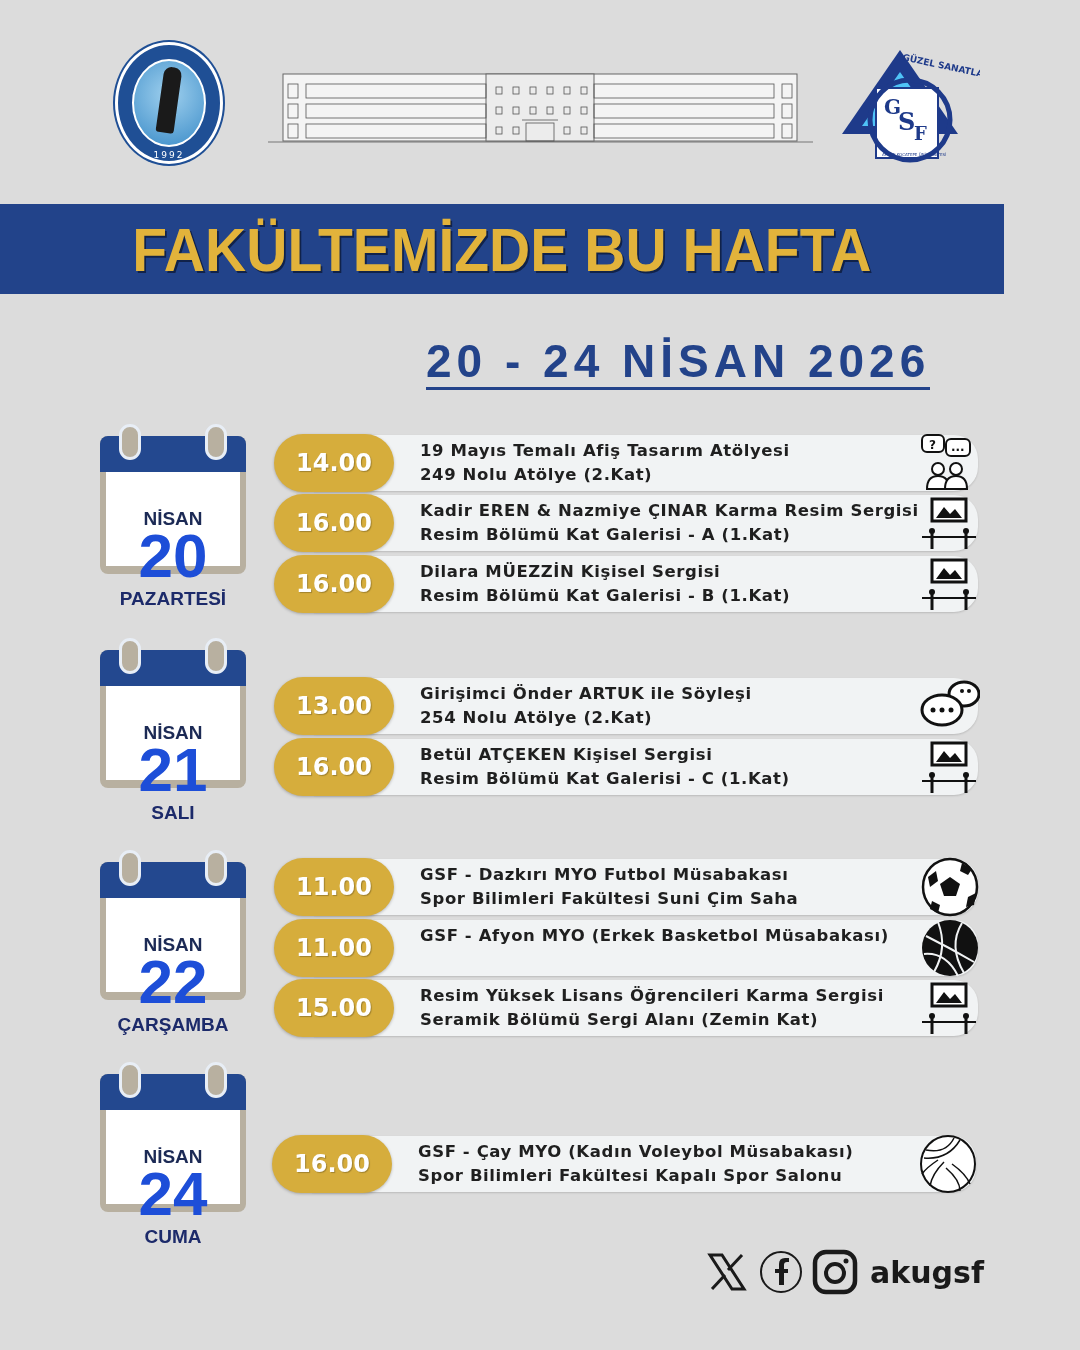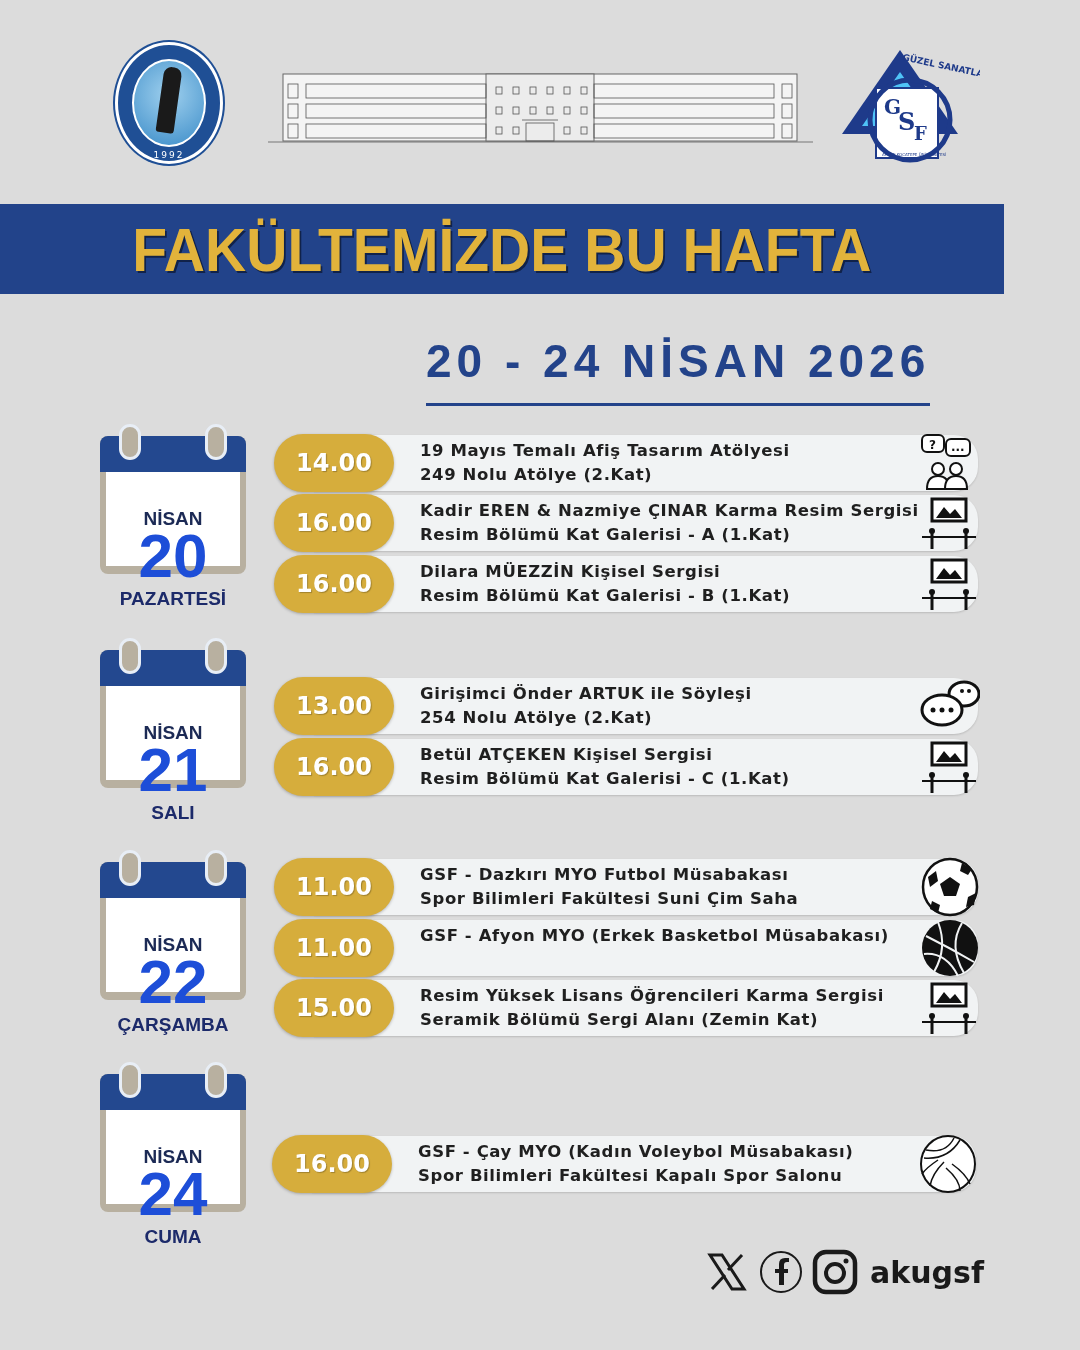--- a/index.html
+++ b/index.html
@@ -13,21 +13,21 @@
   .logo-left .figure { position: absolute; left: 42px; top: 22px; width: 18px; height: 66px; background: #1a1a1a; border-radius: 8px 8px 3px 3px; transform: rotate(8deg); }
   .logo-left .year { position: absolute; bottom: 1px; width: 100%; text-align: center; font-size: 9px; color: #fff; font-weight: normal; letter-spacing: 2px; margin-top: 20px; }
 
   .building { position: absolute; left: 268px; top: 70px; width: 545px; height: 75px; }
 
   .logo-right { position: absolute; left: 840px; top: 42px; width: 140px; height: 122px; }
 
   .title-band { position: absolute; left: 0; top: 204px; width: 1004px; height: 90px; background: #22438a; display: flex; align-items: center; justify-content: center; }
   .title-band h1 { font-family: "Liberation Sans", sans-serif; font-weight: 700; font-size: 62px; color: #e2b33b; letter-spacing: 0px; text-shadow: 2px 2px 0 #10224a; transform: scaleX(0.92); }
 
-  .date-range { position: absolute; left: 426px; top: 335px; font-family: "Liberation Sans", sans-serif; font-weight: 700; font-size: 46px; color: #23438a; letter-spacing: 5px; border-bottom: 3px solid #23438a; padding-bottom: 16px; line-height: 52px; }
+  .date-range { position: absolute; left: 426px; top: 335px; font-family: "Liberation Sans", sans-serif; font-weight: 700; font-size: 46px; color: #23438a; letter-spacing: 5px; border-bottom: 3px solid #23438a; padding-bottom: 0px; line-height: 52px; }
 
   .day { position: absolute; left: 0; width: 1080px; }
   .cal { position: absolute; left: 100px; top: 0; width: 146px; height: 150px; }
   .cal .page { position: absolute; left: 0; top: 12px; width: 146px; height: 138px; background: #b8b0a0; border-radius: 8px; }
   .cal .head { position: absolute; left: 0; top: 12px; width: 146px; height: 36px; background: #23488f; border-radius: 8px 8px 0 0; }
   .cal .sheet { position: absolute; left: 6px; top: 48px; width: 134px; height: 94px; background: #ffffff; }
   .cal .ring { position: absolute; top: 0; width: 22px; height: 36px; border-radius: 11px; background: #b8b0a0; border: 3px solid #e8eef6; }
   .cal .ring.l { left: 19px; } .cal .ring.r { left: 105px; }
   .cal .month { position: absolute; left: 0; top: 56px; width: 146px; text-align: center; font-family: "Liberation Sans", sans-serif; font-weight: 700; font-size: 19px; color: #1c2a55; margin-top: 28px; }
   .cal .num { position: absolute; left: 0; top: 76px; width: 146px; text-align: center; font-family: "Liberation Sans", sans-serif; font-weight: 700; font-size: 62px; line-height: 64px; color: #1d4ed8; margin-top: 24px; }

